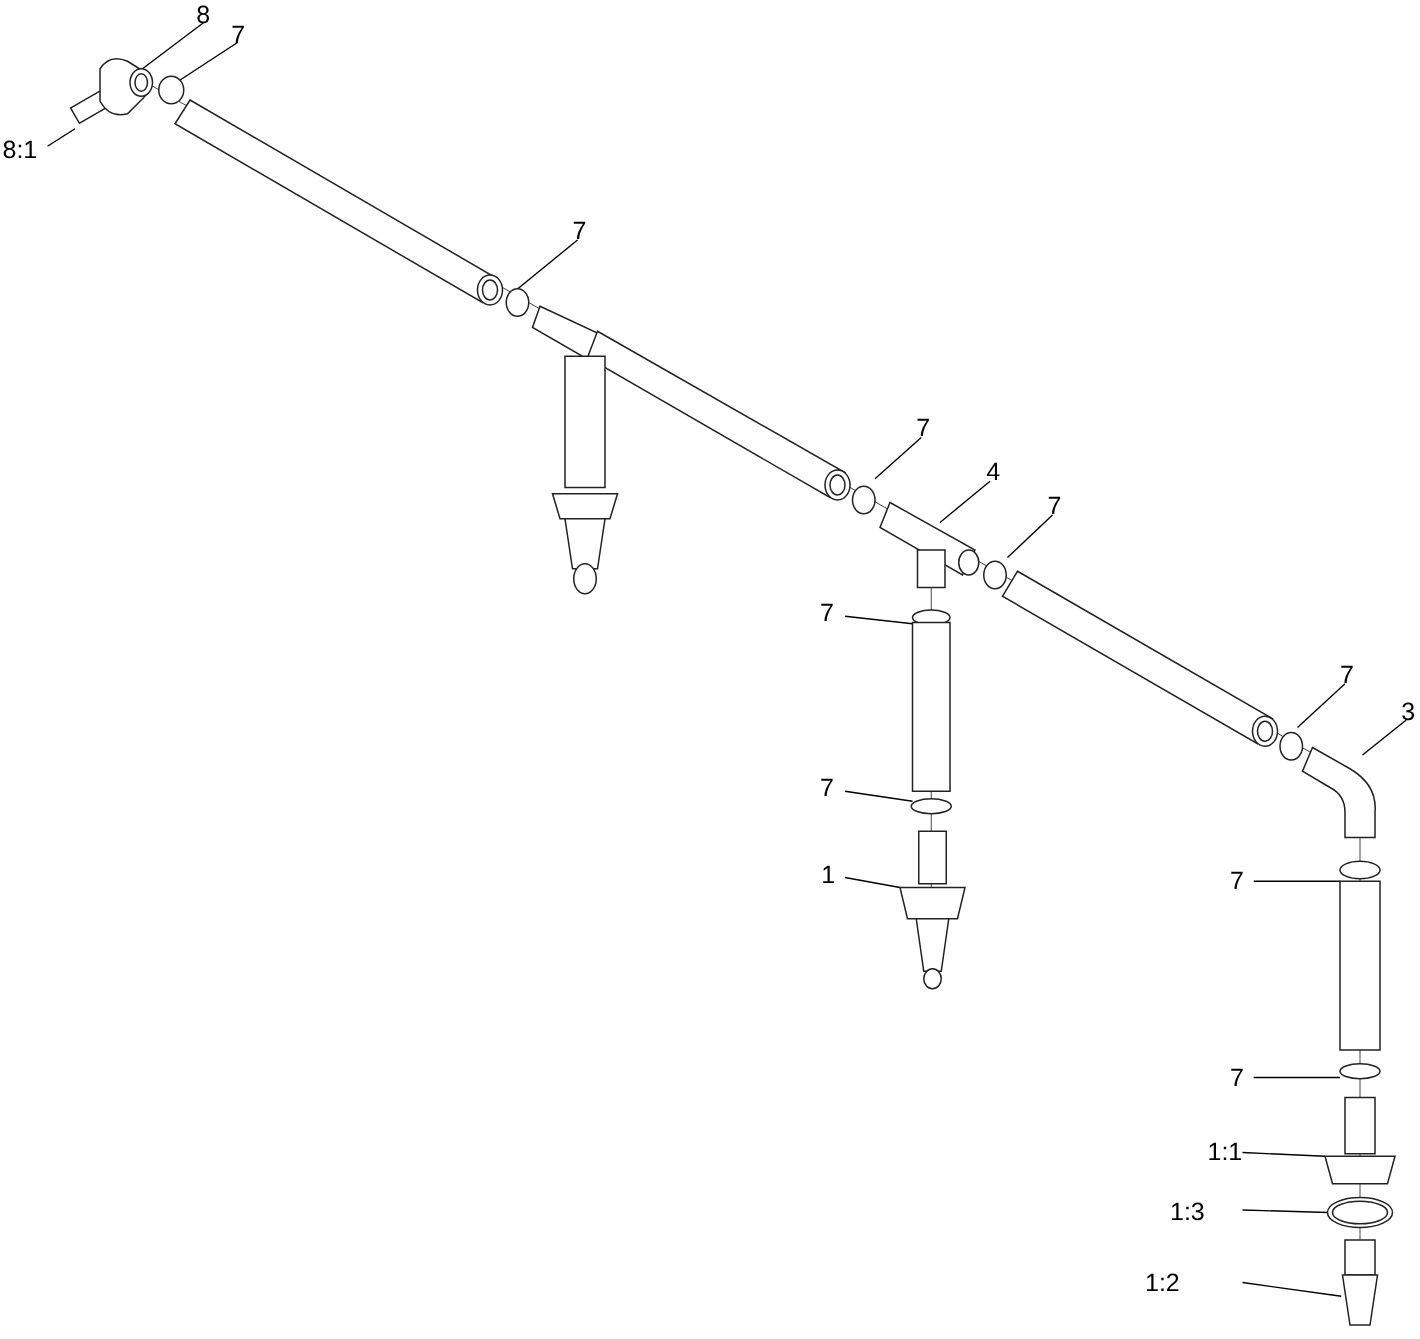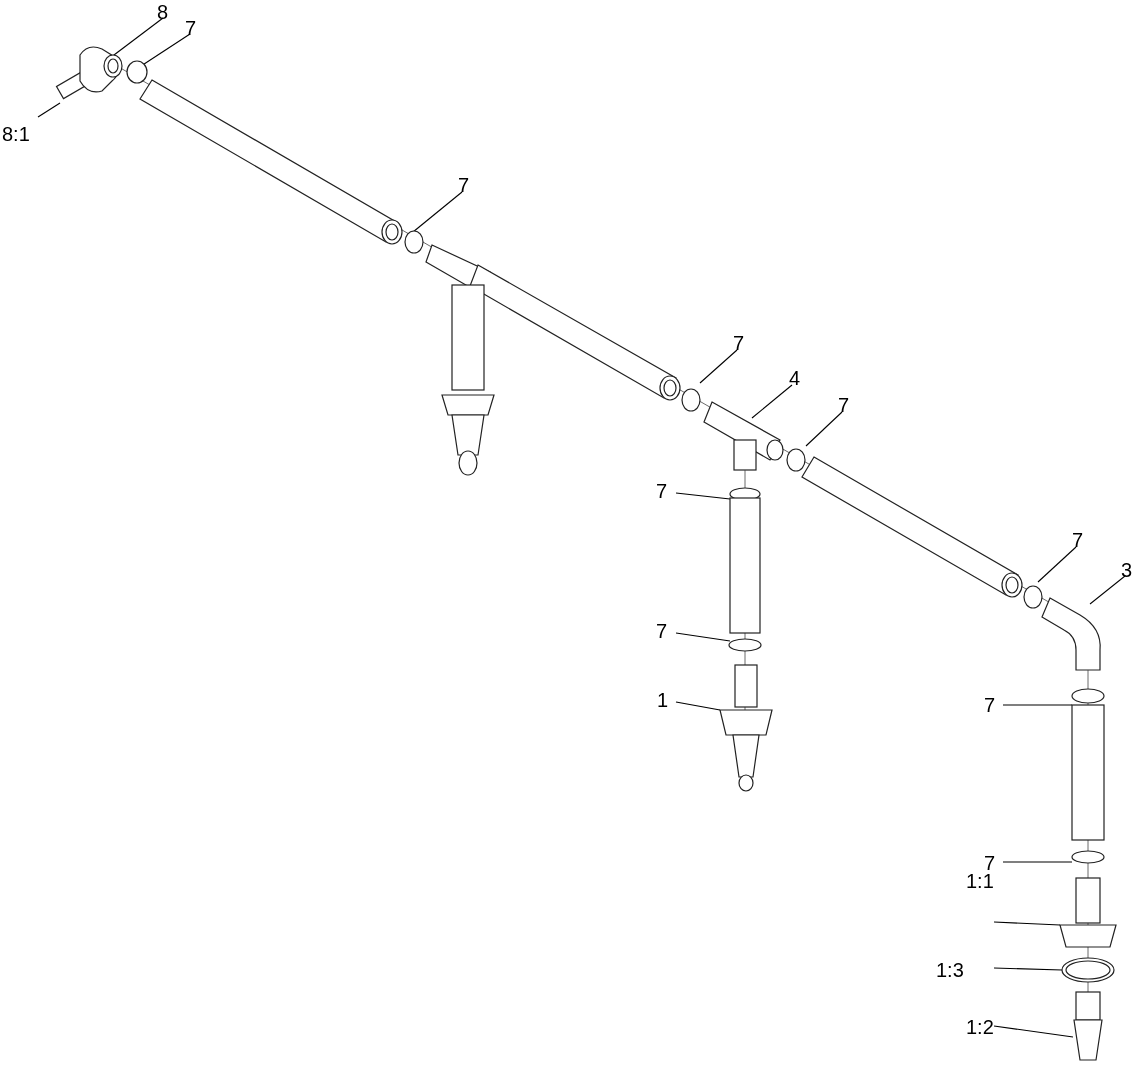--- a/index.html
+++ b/index.html
@@ -101,27 +101,27 @@
     <path class="ol" d="M1060 925 h56 l-6 22 h-44 z"></path>
     <ellipse class="ol" cx="1088" cy="970" rx="26" ry="12"></ellipse>
     <ellipse class="ol" cx="1088" cy="970" rx="22" ry="9"></ellipse>
     <rect class="ol" x="1076" y="992" width="24" height="28"></rect>
     <path class="ol" d="M1074 1020 h28 l-6 40 h-16 z"></path>
   </g>
 </svg>
 
 <div class="callout-label" style="left:157px;top:2px">8</div>
 <div class="callout-label" style="left:185px;top:18px">7</div>
-<div class="callout-label" style="left:2px;top:124px">8:1</div>
+<div class="callout-label" style="left:2px;top:110px">8:1</div>
 <div class="callout-label" style="left:458px;top:175px">7</div>
 <div class="callout-label" style="left:733px;top:333px">7</div>
 <div class="callout-label" style="left:789px;top:368px">4</div>
 <div class="callout-label" style="left:838px;top:395px">7</div>
 <div class="callout-label" style="left:656px;top:481px">7</div>
 <div class="callout-label" style="left:1072px;top:530px">7</div>
 <div class="callout-label" style="left:1121px;top:560px">3</div>
 <div class="callout-label" style="left:656px;top:621px">7</div>
 <div class="callout-label" style="left:657px;top:690px">1</div>
 <div class="callout-label" style="left:984px;top:695px">7</div>
 <div class="callout-label" style="left:984px;top:853px">7</div>
-<div class="callout-label" style="left:966px;top:871px">1:1</div>
+<div class="callout-label" style="left:966px;top:912px">1:1</div>
 <div class="callout-label" style="left:936px;top:960px">1:3</div>
-<div class="callout-label" style="left:966px;top:1017px">1:2</div>
+<div class="callout-label" style="left:916px;top:1017px">1:2</div>
 
 </body></html>

